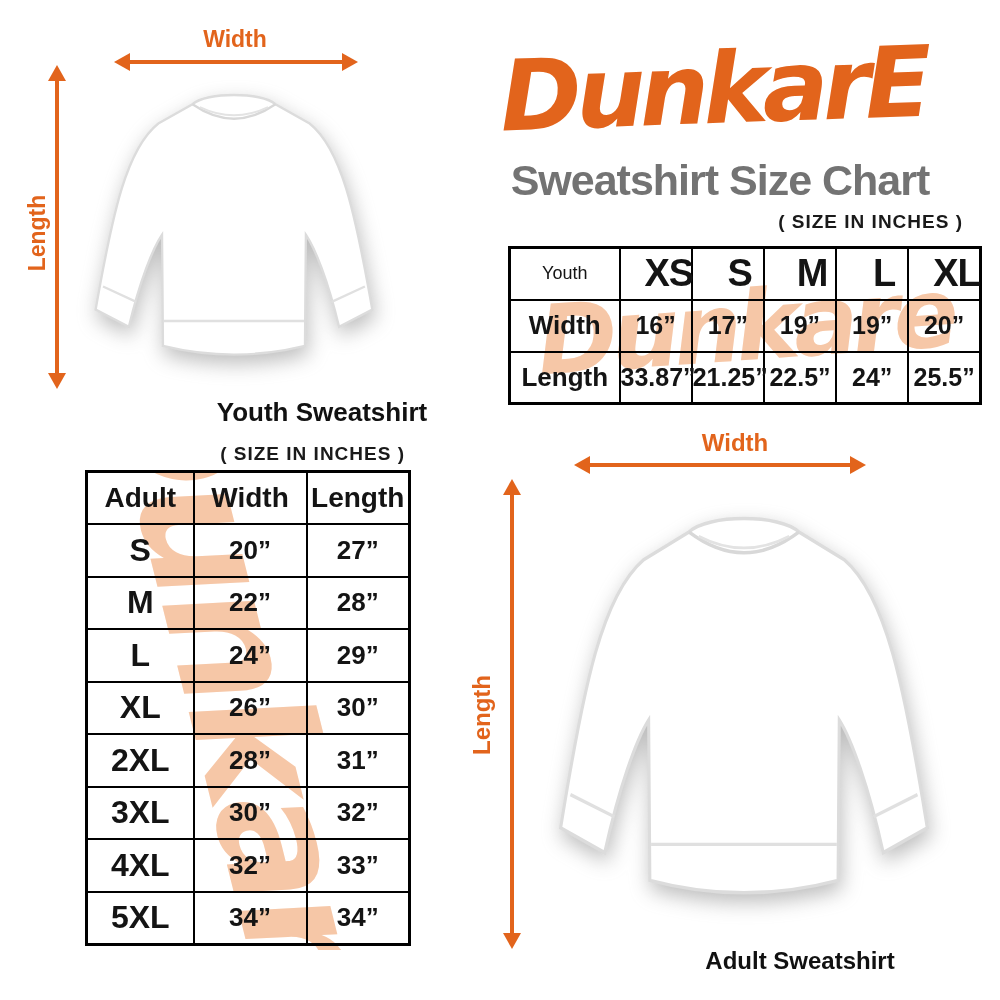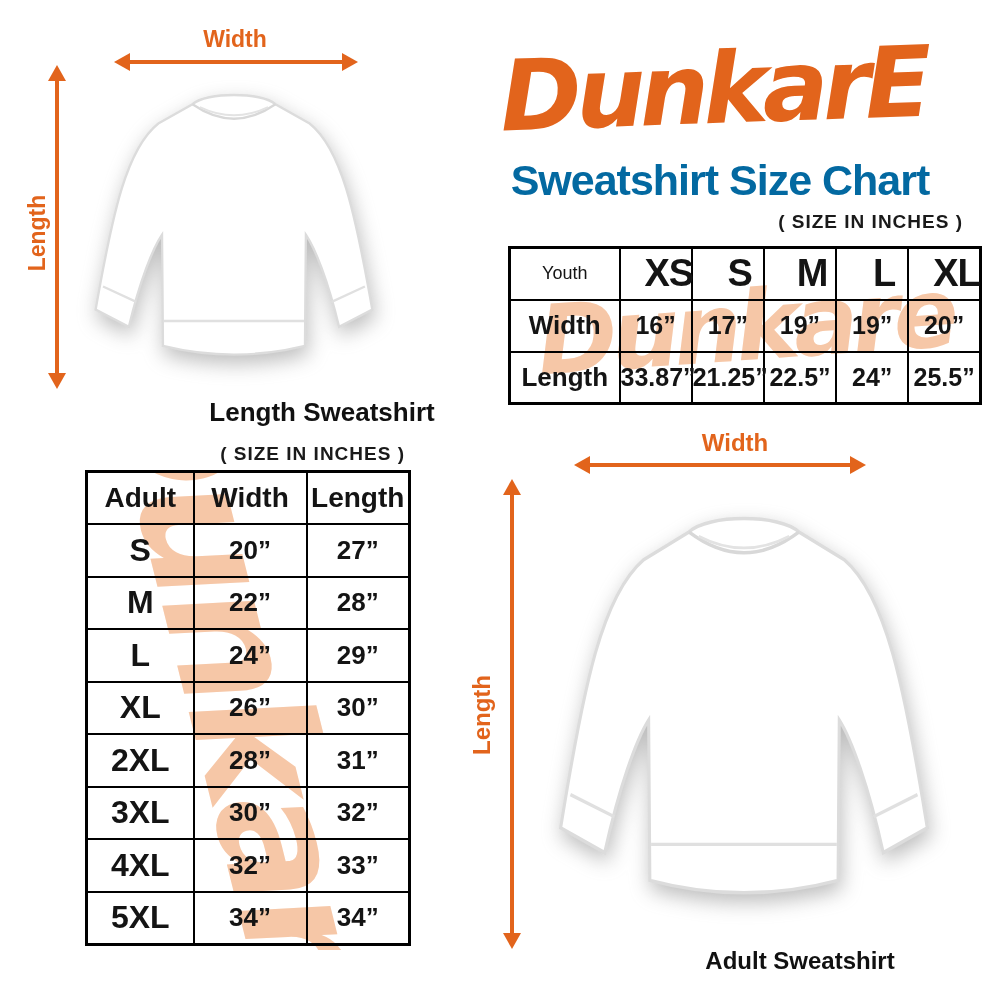--- a/index.html
+++ b/index.html
@@ -24,21 +24,21 @@
 
   .caption { position:absolute; font-weight:700; color:#111; text-align:center; }
 
   
   .logo { position:absolute; left:438px; top:18px; width:550px; height:142px;
     display:flex; align-items:center; justify-content:center;
     font-family:"DejaVu Sans", sans-serif; font-style:italic; font-weight:800;
     font-size:98px; letter-spacing:-6px; color:var(--accent);
     transform:rotate(-2deg); }
   .title { position:absolute; left:455px; top:156px; width:530px; text-align:center;
-    font-size:43px; font-weight:800; letter-spacing:-1px; color:#0369a1; }
+    font-size:43px; font-weight:800; letter-spacing:-1px; color:#737373; }
   .units-note { position:absolute; font-size:19px; font-weight:700; letter-spacing:1px;
     text-align:right; color:#1a1a1a; white-space:nowrap; }
 
   
   table { border-collapse:collapse; table-layout:fixed; position:relative; z-index:2; background:transparent; }
   table, th, td { border:2.5px solid #000; }
   table { border-width:3.5px; }
   th, td { text-align:center; vertical-align:middle; background:transparent; padding:0; }
 
   .youth-table { position:absolute; left:508px; top:246px; width:474px; }
@@ -91,21 +91,21 @@
     <span class="wm wm-adult">Dunkare</span>
   </div>
 
   <div class="dim-label" style="left:125px; top:26px; width:220px; text-align:center; font-size:23px;">Width</div>
   <div class="h-arrow" style="left:127px; top:60px; width:218px;"></div>
   <div class="dim-label rot" style="left:37px; top:233px; font-size:23px;">Length</div>
   <div class="v-arrow" style="left:55px; top:78px; height:298px;"></div>
   <svg class="shirt" style="left:68px; top:64px;" width="332" height="326" preserveAspectRatio="none">
     <use href="#sweatshirt-shape" width="360" height="340" transform="scale(0.922,0.959)"></use>
   </svg>
-  <div class="caption" style="left:192px; top:397px; width:260px; font-size:26px;">Length Sweatshirt</div>
+  <div class="caption" style="left:192px; top:397px; width:260px; font-size:26px;">Youth Sweatshirt</div>
 
   <div class="logo">DunkarE</div>
   <div class="title">Sweatshirt Size Chart</div>
   <div class="units-note" style="left:700px; top:211px; width:263px;">( SIZE IN INCHES )</div>
 
   <table class="youth-table" id="youth-table">
     <colgroup>
         <col style="width:110px">
         <col>
         <col>

